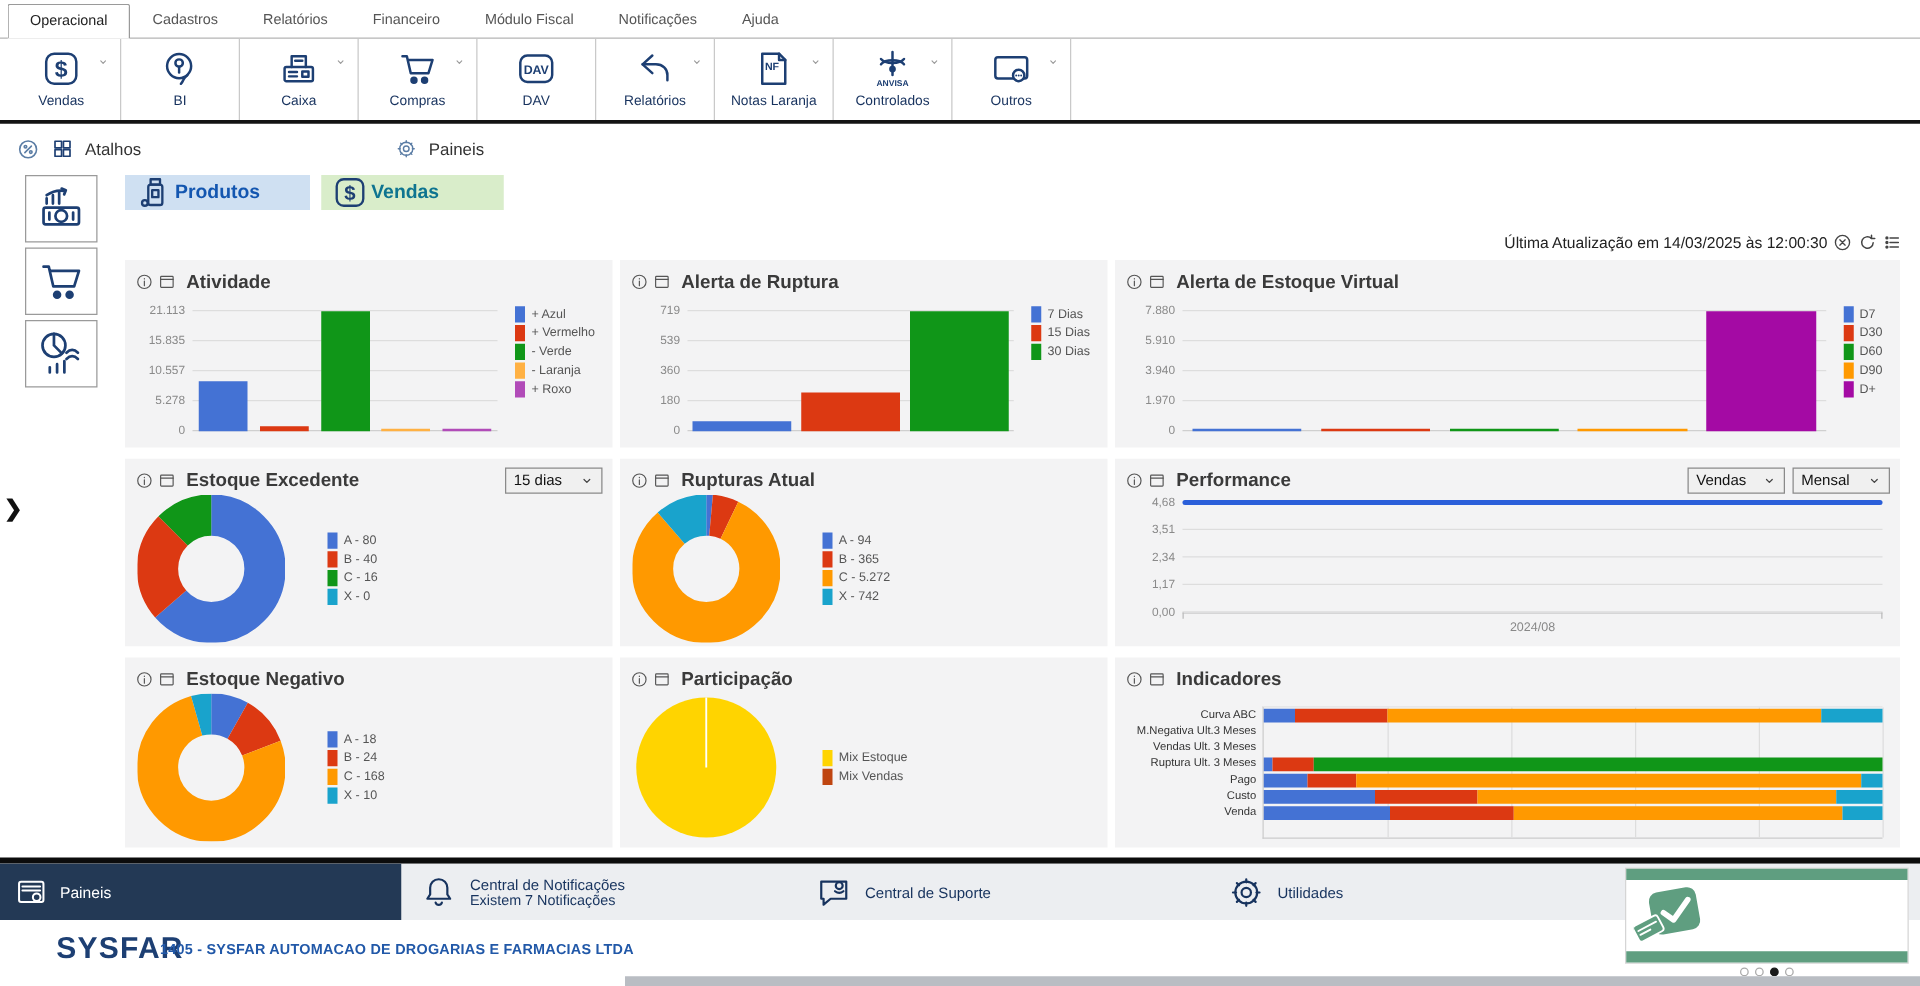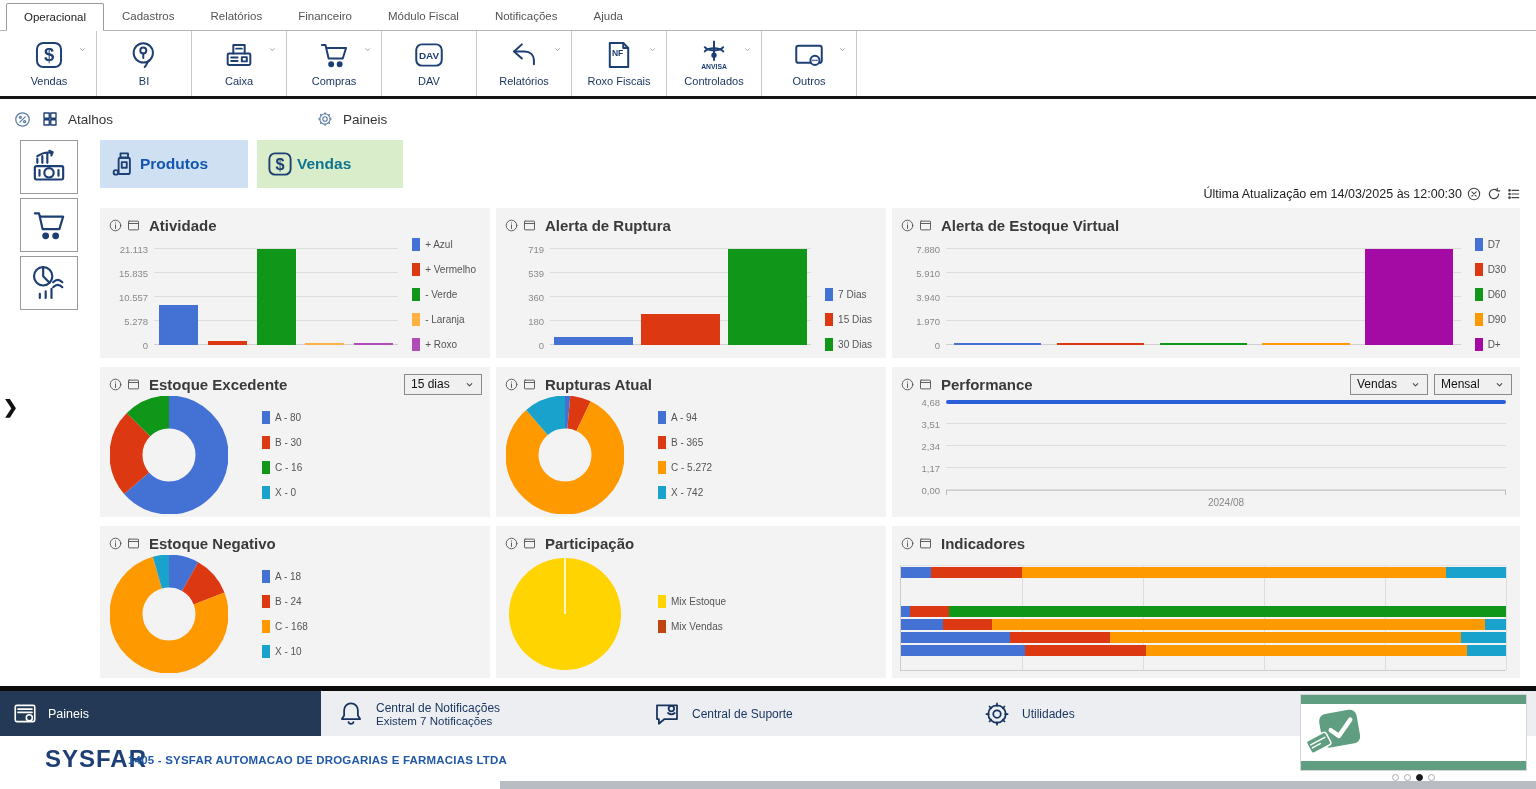--- a/index.html
+++ b/index.html
@@ -31,21 +31,21 @@
   .strip .grp{display:flex;align-items:center;gap:9px;margin-left:13px;color:#5b7da5}
   .strip .slbl{font-size:13.5px;color:#333}
   .paineis-grp{position:absolute;left:316px;display:flex;align-items:center;gap:9px;color:#5b7da5}
 
   
   .sbtn{position:absolute;left:20px;width:58px;height:54px;border:1px solid #9a9a9a;background:#fff;
         display:flex;align-items:center;justify-content:center;color:#1d3f73;box-sizing:border-box}
   .expander{position:absolute;left:3px;top:396px;font-size:18px;font-weight:bold;color:#111}
 
   
-  .scbtn{position:absolute;top:140px;height:48px;display:flex;align-items:center;gap:2px;
+  .scbtn{position:absolute;top:140px;height:28px;display:flex;align-items:center;gap:2px;
          padding:0 8px 0 8px;font-weight:bold;font-size:15.5px;box-sizing:border-box}
   .scbtn .ico{color:#1d3f73}
 
   
   .update{position:absolute;top:183px;left:900px;right:14px;height:22px;display:flex;align-items:center;
           justify-content:flex-end;gap:4px;font-size:12.5px;color:#222}
   .update .uic{color:#444;display:flex}
 
   
   .grid{position:absolute;left:100px;top:208px;display:grid;
@@ -63,21 +63,21 @@
   
   .col-chart{display:flex;height:114px;padding-top:8px;box-sizing:border-box}
   .plot{flex:1;position:relative;margin-left:46px;margin-top:4px;height:96px}
   .gl{position:absolute;left:0;right:0;height:1px;background:#ddd}
   .gl.base{background:#cfcfcf}
   .yl{position:absolute;left:-48px;width:42px;text-align:right;font-size:9.5px;color:#8a8a8a;
       transform:translateY(50%)}
   .bars{position:absolute;left:0;right:0;top:0;bottom:0;display:flex;align-items:flex-end;
         justify-content:space-around}
   .bar{min-height:2px}
-  .legend{display:flex;flex-direction:column;justify-content:flex-end;gap:12px;padding:0 6px 0 14px}
+  .legend{display:flex;flex-direction:column;justify-content:flex-start;gap:2px;padding:0 6px 0 14px}
   .li{display:flex;align-items:center;gap:5px;font-size:10px;color:#555;white-space:nowrap}
   .sw{width:8px;height:13px;flex:0 0 8px}
 
   
   .round-chart{display:flex;align-items:center;height:118px;gap:20px;padding-left:2px}
 
   
   .line-chart{position:relative;height:112px;margin:6px 6px 0 46px}
   .lplot{position:relative;height:88px;border-bottom:1px solid #ccc}
   .lplot .tickL,.lplot .tickR{position:absolute;bottom:-5px;width:1px;height:5px;background:#bbb}
@@ -224,21 +224,21 @@
             <path d="M5.5 3.5h9.5l3.5 3.5v13.5H5.5z"></path>
             <path d="M15 3.5V7h3.5"></path>
             <text x="11" y="12.5" class="t" font-size="6" text-anchor="middle">NF</text>
           </svg>
         </span>
         <span class="dd">
           <svg viewBox="0 0 24 24" width="9" height="9" fill="none" stroke="currentColor" stroke-width="2.4" stroke-linecap="round" stroke-linejoin="round">
             <path d="M7 10l5 5 5-5"></path>
           </svg>
         </span>
-        <div class="lbl">Roxo Fiscais</div>
+        <div class="lbl">Notas Laranja</div>
       </div>
       <div class="tbi">
         <span class="ic">
           <svg viewBox="0 0 24 24" width="34" height="34" fill="none" stroke="currentColor" stroke-width="1.4" stroke-linecap="round" stroke-linejoin="round">
             <path d="M12 2.5v13"></path>
             <path d="M5.5 9.5C8 6.5 16 6.5 18.5 9.5"></path>
             <path d="M5.5 6.5C8 9.5 16 9.5 18.5 6.5"></path>
             <circle cx="12" cy="12.2" r="1.2" fill="currentColor"></circle>
             <text x="12" y="22" class="t" font-size="4.8" text-anchor="middle">ANVISA</text>
           </svg>
@@ -590,21 +590,21 @@
               </g>
             </svg>
           </div>
           <div class="legend">
             <div class="li">
               <span class="sw" style="background: rgb(68, 114, 212);"></span>
               <span>A - 80</span>
             </div>
             <div class="li">
               <span class="sw" style="background: rgb(220, 57, 18);"></span>
-              <span>B - 30</span>
+              <span>B - 40</span>
             </div>
             <div class="li">
               <span class="sw" style="background: rgb(16, 150, 24);"></span>
               <span>C - 16</span>
             </div>
             <div class="li">
               <span class="sw" style="background: rgb(25, 163, 204);"></span>
               <span>X - 0</span>
             </div>
           </div>
@@ -802,20 +802,29 @@
           </span>
           <span class="ph-ic">
             <svg viewBox="0 0 24 24" width="15" height="15" fill="none" stroke="currentColor" stroke-width="1.5" stroke-linecap="round" stroke-linejoin="round">
               <rect x="4" y="5" width="16" height="14" rx="1"></rect>
               <path d="M4 8.8h16"></path>
             </svg>
           </span>
           <span class="ptitle">Indicadores</span>
         </div>
         <div class="hs">
+          <div class="hs-labels">
+            <div>Curva ABC</div>
+            <div>M.Negativa Ult.3 Meses</div>
+            <div>Vendas Ult. 3 Meses</div>
+            <div>Ruptura Ult. 3 Meses</div>
+            <div>Pago</div>
+            <div>Custo</div>
+            <div>Venda</div>
+          </div>
           <div class="hs-tracks">
             <div class="vgl" style="left: 20%;"></div>
             <div class="vgl" style="left: 40%;"></div>
             <div class="vgl" style="left: 60%;"></div>
             <div class="vgl" style="left: 80%;"></div>
             <div class="vgl" style="left: 100%;"></div>
             <div class="hrow">
               <div class="hbar">
                 <div style="width: 5%; background: rgb(68, 114, 212);"></div>
                 <div style="width: 15%; background: rgb(220, 57, 18);"></div>

